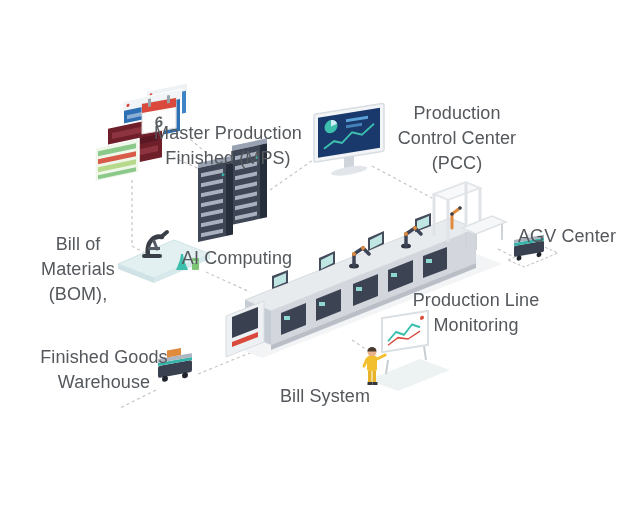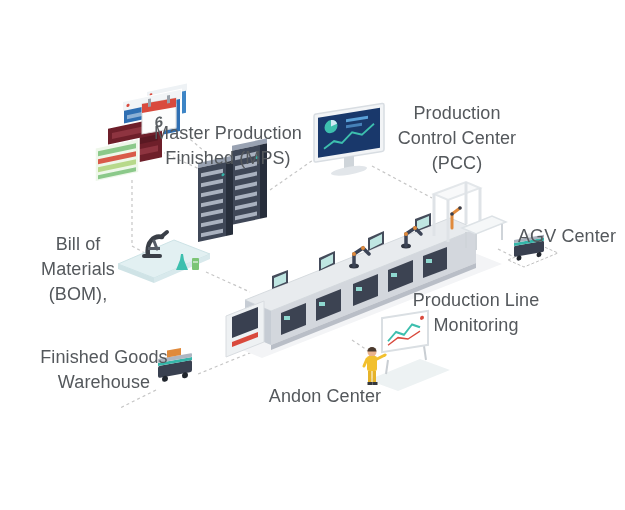--- a/index.html
+++ b/index.html
@@ -251,20 +251,21 @@
   </g>
 
 </svg>
 
 <div class="lbl" style="left:18px;  top:196px; width:120px;margin-top:36px;">Bill of
 Materials (BOM),</div>
 <div class="lbl" style="left:138px; top:121px; width:180px;">Master Production
 Finished (MPS)</div>
 <div class="lbl" style="left:377px; top:101px; width:160px;">Production
 Control Center (PCC)</div>
+<div class="lbl" style="left:177px; top:246px; width:120px;">AI Computing</div>
 <div class="lbl" style="left:512px; top:224px; width:110px;">AGV Center</div>
 <div class="lbl" style="left:396px; top:288px; width:160px;">Production Line
 Monitoring</div>
 <div class="lbl" style="left:34px;  top:345px; width:140px;">Finished Goods
 Warehouse</div>
-<div class="lbl" style="left:255px; top:384px; width:140px;">Andon Center</div>
+<div class="lbl" style="left:255px; top:384px; width:140px;">Bill System</div>
 
 </div>
 
 </body></html>

